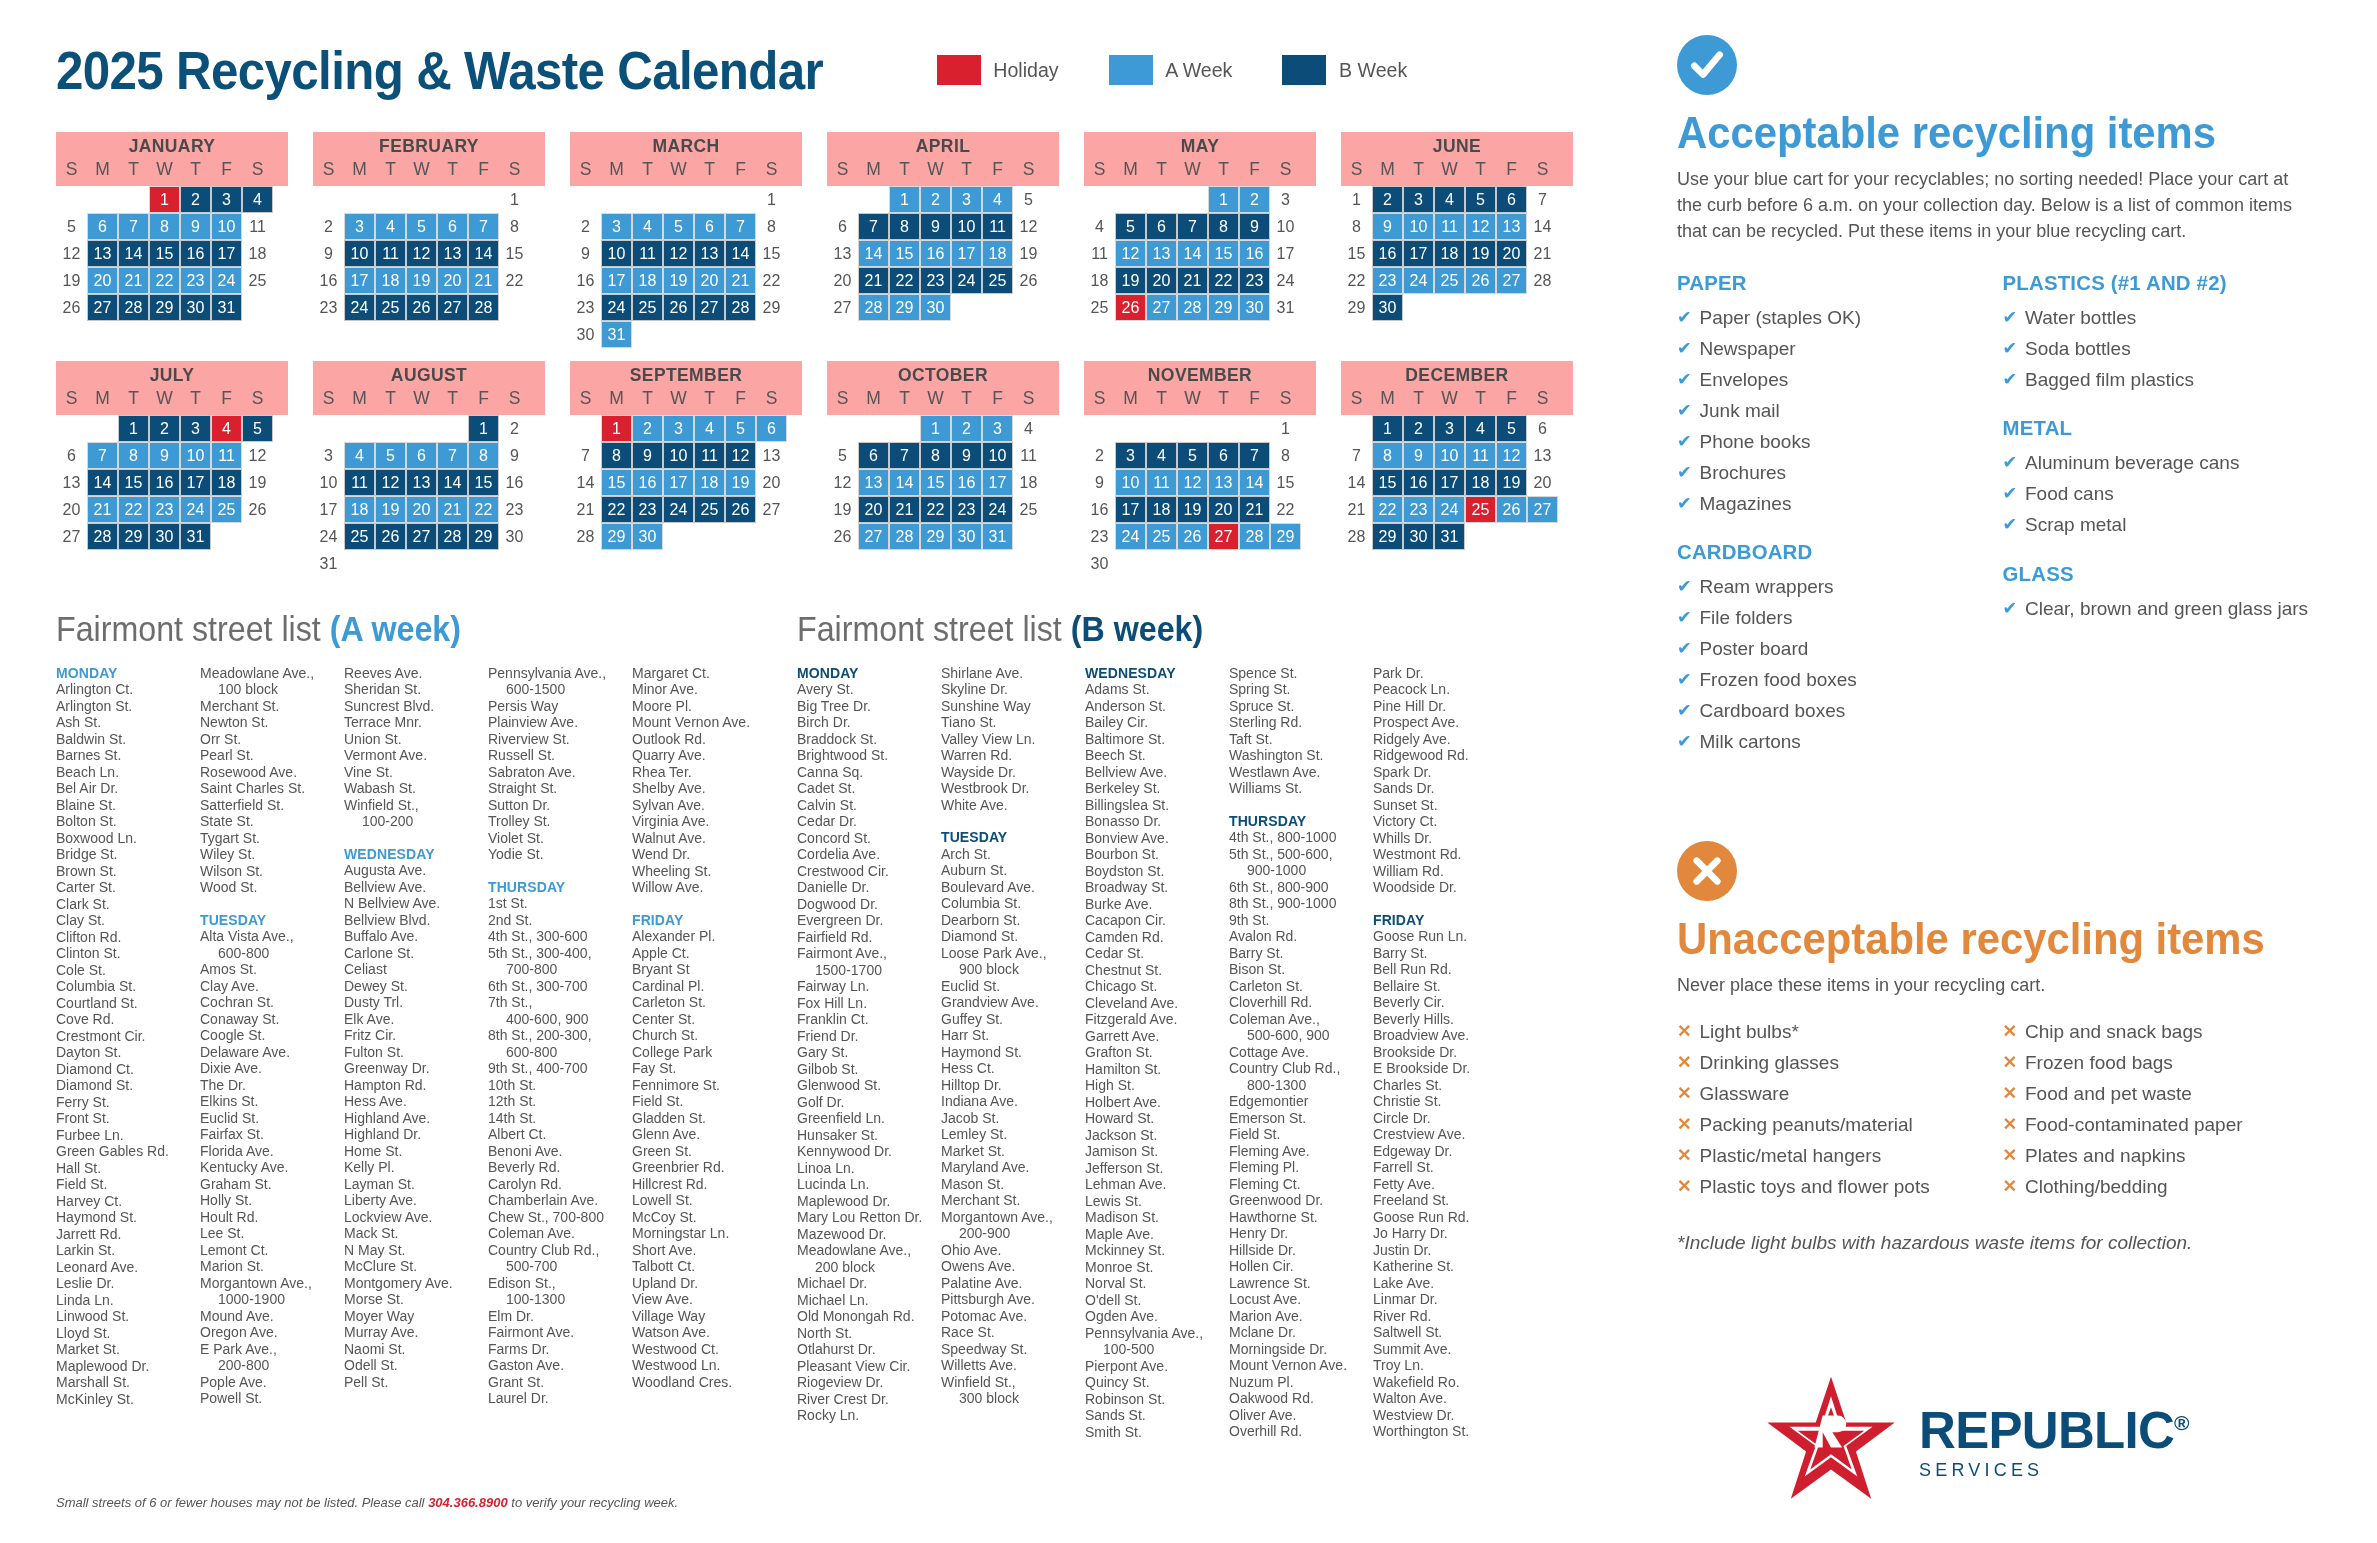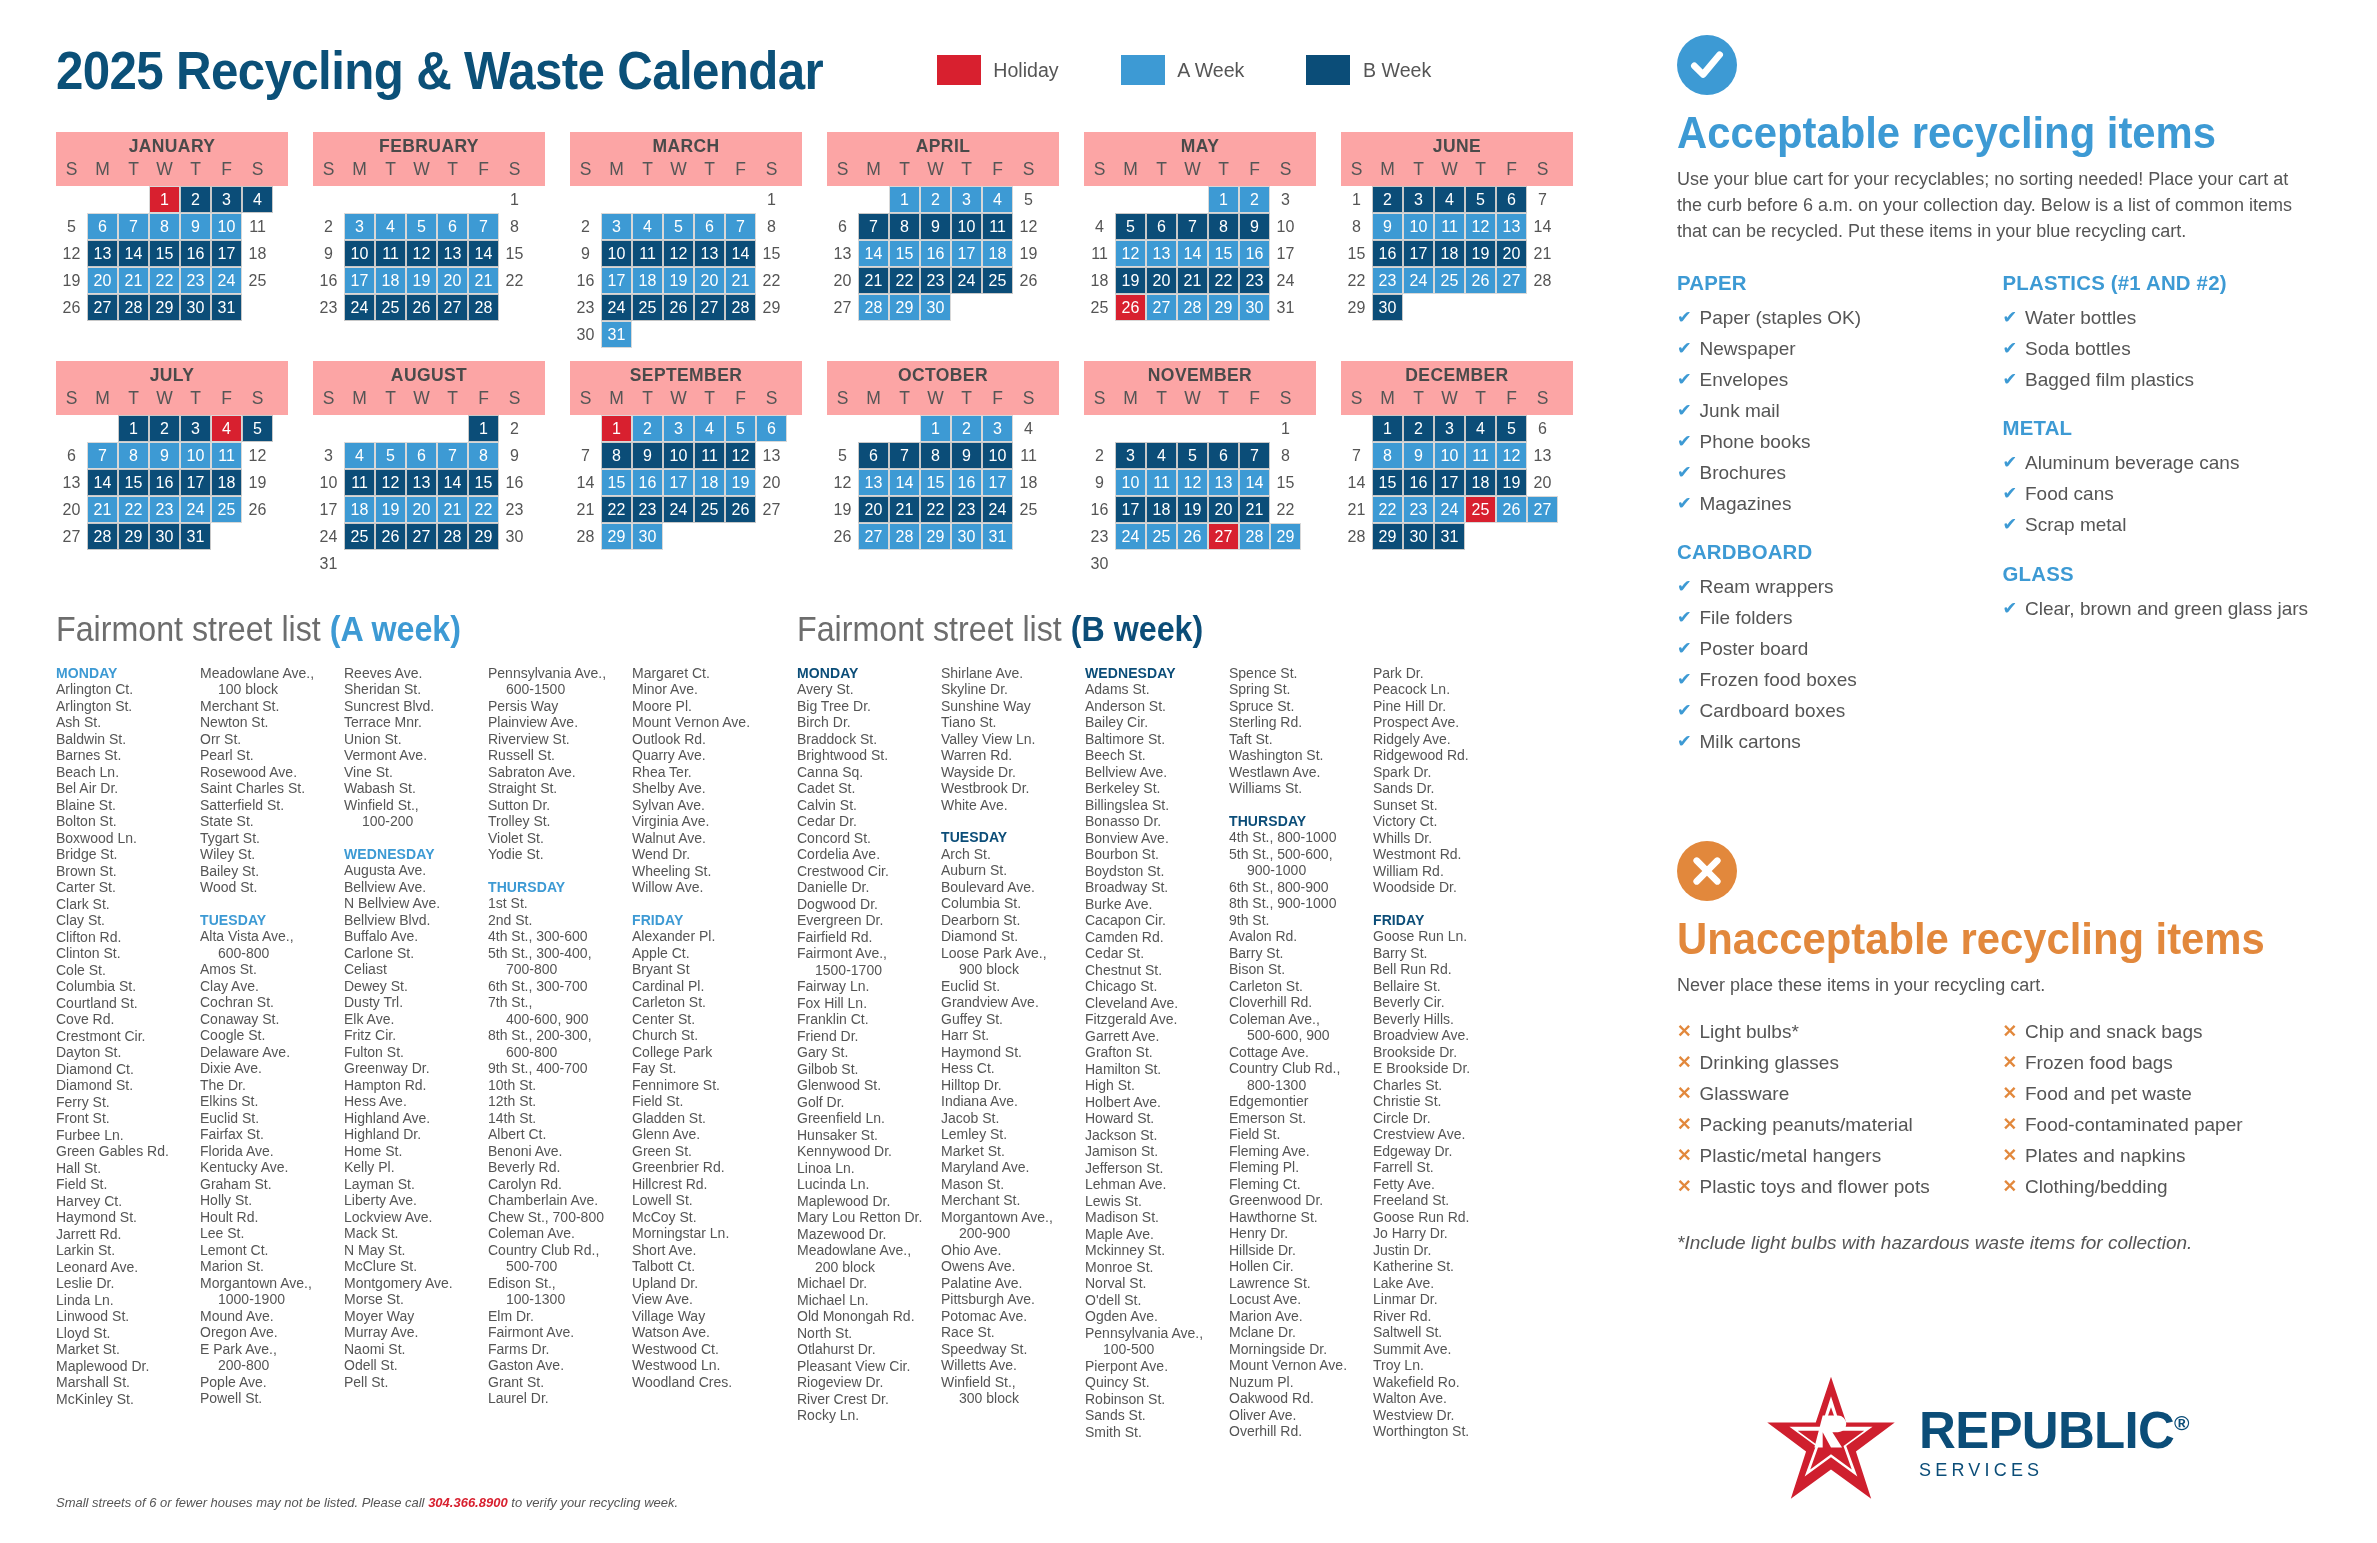--- a/index.html
+++ b/index.html
@@ -21,21 +21,21 @@
   .main-title {
     font-size: 53px;
     font-weight: bold;
     color: #0b5078;
     letter-spacing: -0.7px;
     white-space: nowrap;
     font-stretch: condensed;
     transform: scaleX(0.93);
     transform-origin: left center;
   }
-  .legend { display: flex; align-items: center; margin-left: 56px; gap: 16px; }
+  .legend { display: flex; align-items: center; margin-left: 56px; gap: 4px; }
   .legend-item { display: flex; align-items: center; margin-right: 46px; }
   .legend-swatch { width: 44px; height: 29.5px; margin-right: 12.6px; }
   .legend-label { font-size: 19.6px; color: #555; white-space: nowrap; }
 
   
   .cal-block { margin-top: 19.6px; }
   .cal-row { display: flex; gap: 25px; }
   .month {
     width: 232px;
   }
@@ -1057,21 +1057,21 @@
               <div class="sname">Merchant St.</div>
               <div class="sname">Newton St.</div>
               <div class="sname">Orr St.</div>
               <div class="sname">Pearl St.</div>
               <div class="sname">Rosewood Ave.</div>
               <div class="sname">Saint Charles St.</div>
               <div class="sname">Satterfield St.</div>
               <div class="sname">State St.</div>
               <div class="sname">Tygart St.</div>
               <div class="sname">Wiley St.</div>
-              <div class="sname">Bailey St.</div>
+              <div class="sname">Wilson St.</div>
               <div class="sname">Wood St.</div>
               <div class="spacer"></div>
               <div class="day-head a">TUESDAY</div>
               <div class="sname">Alta Vista Ave.,</div>
               <div class="sname ind">600-800</div>
               <div class="sname">Amos St.</div>
               <div class="sname">Clay Ave.</div>
               <div class="sname">Cochran St.</div>
               <div class="sname">Conaway St.</div>
               <div class="sname">Coogle St.</div>

